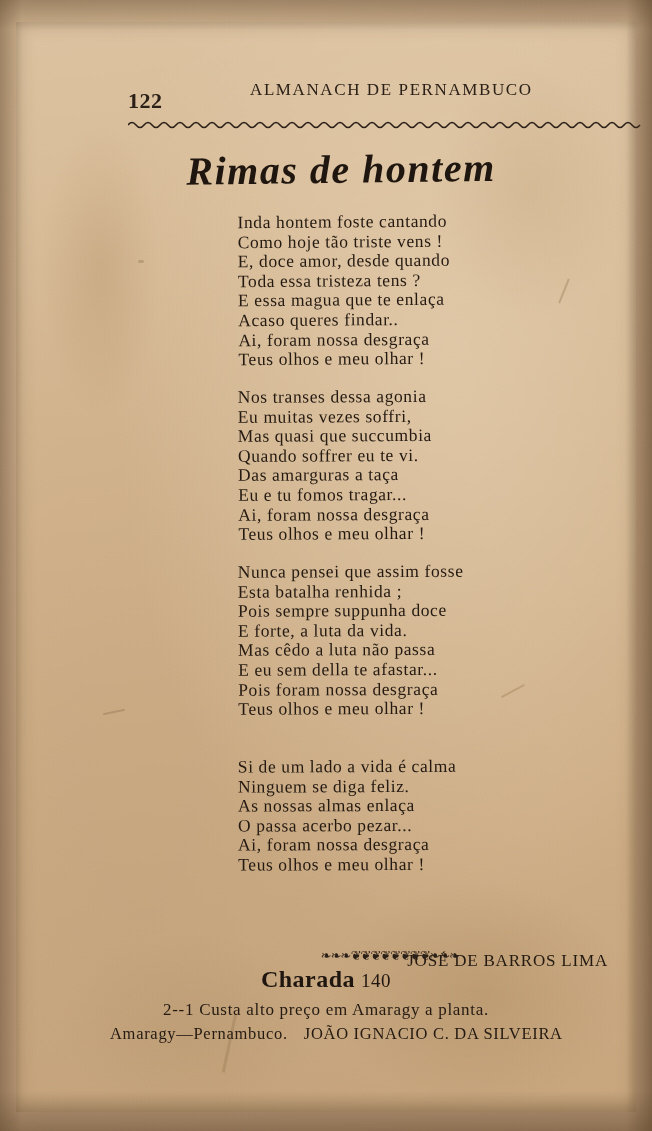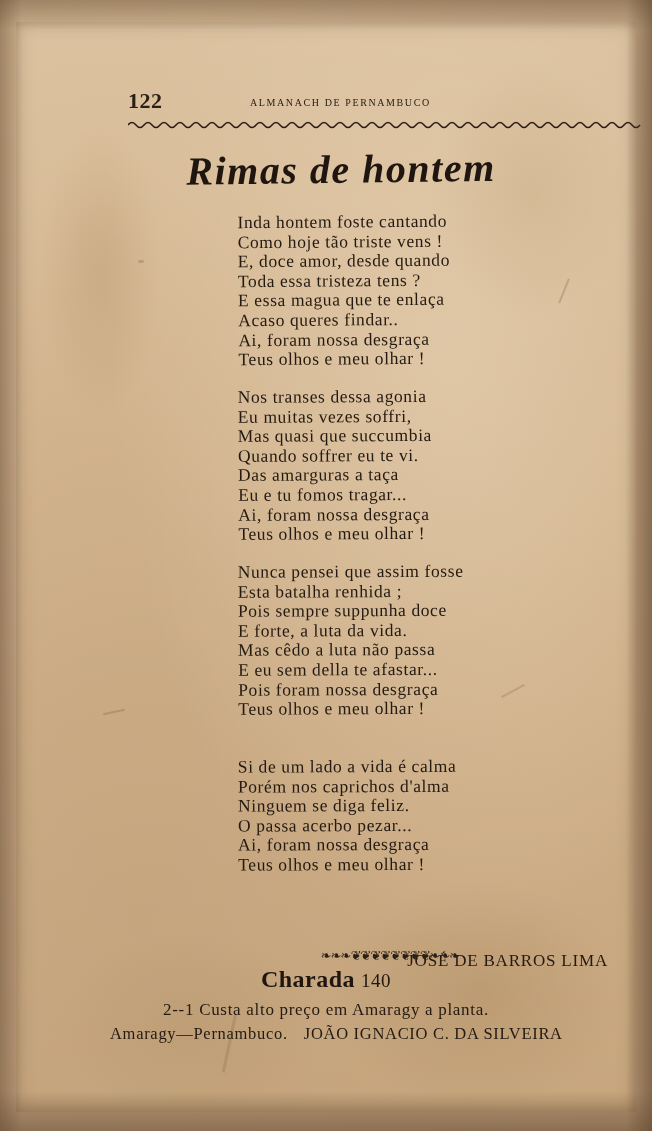--- a/index.html
+++ b/index.html
@@ -68,23 +68,23 @@
     position: absolute;
     left: 128px; top: 88px;
     font-family: "Liberation Serif", serif;
     font-size: 22px;
     font-weight: 700;
     letter-spacing: 0.5px;
     color: #2b2018;
   }
   .running-head {
     position: absolute;
-    left: 250px; top: 97px;
-    font-family: "Liberation Serif", serif;
-    font-size: 10px;
+    left: 250px; top: 80px;
+    font-family: "Liberation Serif", serif;
+    font-size: 17px;
     letter-spacing: 1.6px;
     color: #2b2018;
   }
   .rule {
     position: absolute;
     left: 128px; top: 119px;
     width: 516px; height: 10px;
     overflow: hidden;
   }
   .rule svg { display: block; }
@@ -270,22 +270,22 @@
         <div class="line">Esta batalha renhida ;</div>
         <div class="line">Pois sempre suppunha doce</div>
         <div class="line">E forte, a luta da vida.</div>
         <div class="line">Mas cêdo a luta não passa</div>
         <div class="line">E eu sem della te afastar...</div>
         <div class="line">Pois foram nossa desgraça</div>
         <div class="line">Teus olhos e meu olhar !</div>
       </div>
       <div class="stanza">
         <div class="line">Si de um lado a vida é calma</div>
-        <div class="line">Porém nos caprichos d'alma</div>
         <div class="line">Ninguem se diga feliz.</div>
+        <div class="line">As nossas almas enlaça</div>
         <div class="line">O passa acerbo pezar...</div>
         <div class="line">Ai, foram nossa desgraça</div>
         <div class="line">Teus olhos e meu olhar !</div>
       </div>
     </div>
 
     <div class="byline">JOSÉ DE BARROS LIMA</div>
 
     <div class="ornament">❧❧❧❦❦❦❦❦❦❦❦❧❧❧</div>
 

